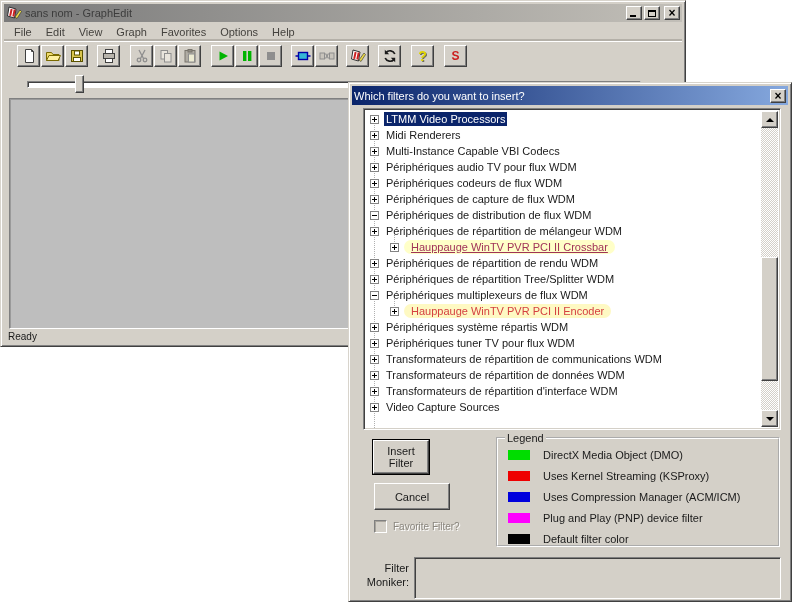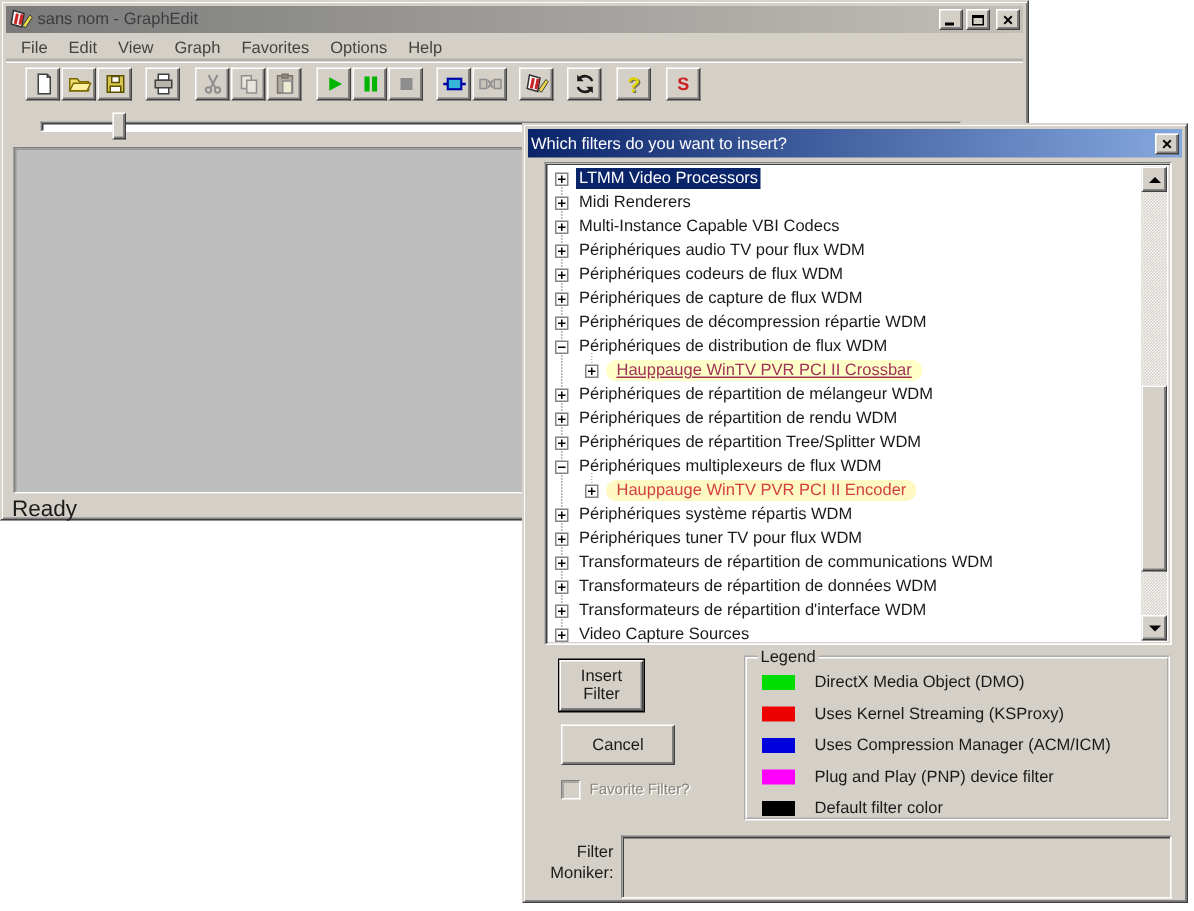--- a/index.html
+++ b/index.html
@@ -46,21 +46,21 @@
             border:1px solid; border-color:#808080 #fff #fff #808080;
             box-shadow:inset 1px 1px 0 #404040; }
   .tb-thumb { position:absolute; left:71px; top:3px; width:9px; height:18px; background:#d4d0c8;
               border:1px solid; border-color:#fff #404040 #404040 #fff;
               box-shadow:inset -1px -1px 0 #808080; }
 
   #canvas { position:absolute; left:8px; top:97px; width:671px; height:231px; background:#bebebe;
             border:1px solid; border-color:#808080 #fff #fff #808080;
             box-shadow:inset 1px 1px 0 #9a9a9a; }
   .statusbar { position:absolute; left:3px; top:330px; right:3px; height:14px;
-               font-size:15px; color:#1a1a1a; padding-left:4px; }
+               font-size:10px; color:#1a1a1a; padding-left:4px; }
 
   
   #dialog { left:348px; top:82px; width:444px; height:520px; }
   #dialog .titlebar { height:19px;gap:28px; }
   .tree { position:absolute; left:14px; top:25px; width:418px; height:322px; background:#fff;
           border:1px solid; border-color:#808080 #fff #fff #808080;
           box-shadow:inset 1px 1px 0 #404040, inset -1px -1px 0 #d4d0c8; overflow:hidden; }
   .tree-rows { position:absolute; left:2px; top:2px; right:19px; bottom:2px; }
   .tree-rows::before { content:""; position:absolute; left:8px; top:6px; height:312px; width:1px;
           background:repeating-linear-gradient(to bottom,#b0b0b0 0 1px,transparent 1px 2px); }
@@ -305,34 +305,30 @@
           </div>
           <div class="trow">
             <span class="exp plus"></span>
             <span class="tlabel">Périphériques codeurs de flux WDM</span>
           </div>
           <div class="trow">
             <span class="exp plus"></span>
             <span class="tlabel">Périphériques de capture de flux WDM</span>
           </div>
           <div class="trow">
-            <span class="exp plus"></span>
-            <span class="tlabel">Périphériques de décompression répartie WDM</span>
-          </div>
-          <div class="trow">
             <span class="exp minus"></span>
             <span class="tlabel">Périphériques de distribution de flux WDM</span>
           </div>
+          <div class="trow">
+            <span class="exp plus"></span>
+            <span class="tlabel">Périphériques de répartition de mélangeur WDM</span>
+          </div>
           <div class="trow child">
             <span class="exp plus"></span>
             <span class="tlabel crossbar">Hauppauge WinTV PVR PCI II Crossbar</span>
-          </div>
-          <div class="trow">
-            <span class="exp plus"></span>
-            <span class="tlabel">Périphériques de répartition de mélangeur WDM</span>
           </div>
           <div class="trow">
             <span class="exp plus"></span>
             <span class="tlabel">Périphériques de répartition de rendu WDM</span>
           </div>
           <div class="trow">
             <span class="exp plus"></span>
             <span class="tlabel">Périphériques de répartition Tree/Splitter WDM</span>
           </div>
           <div class="trow">

